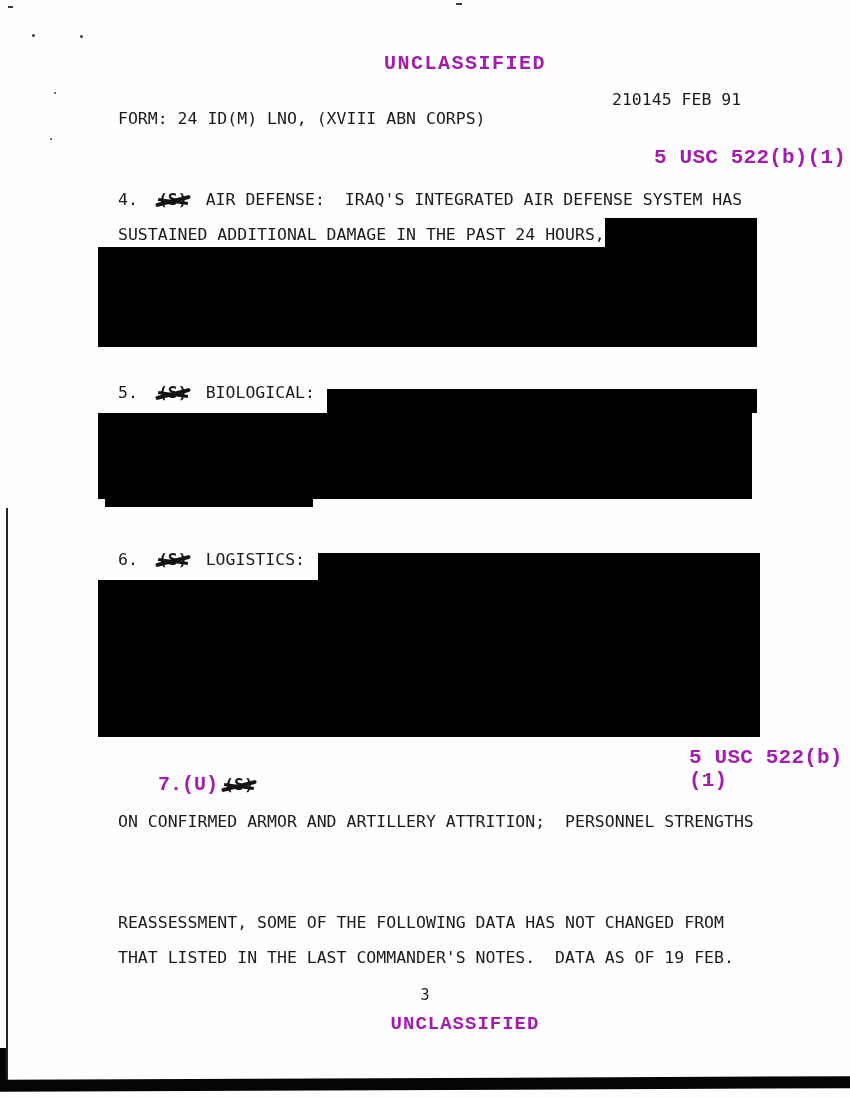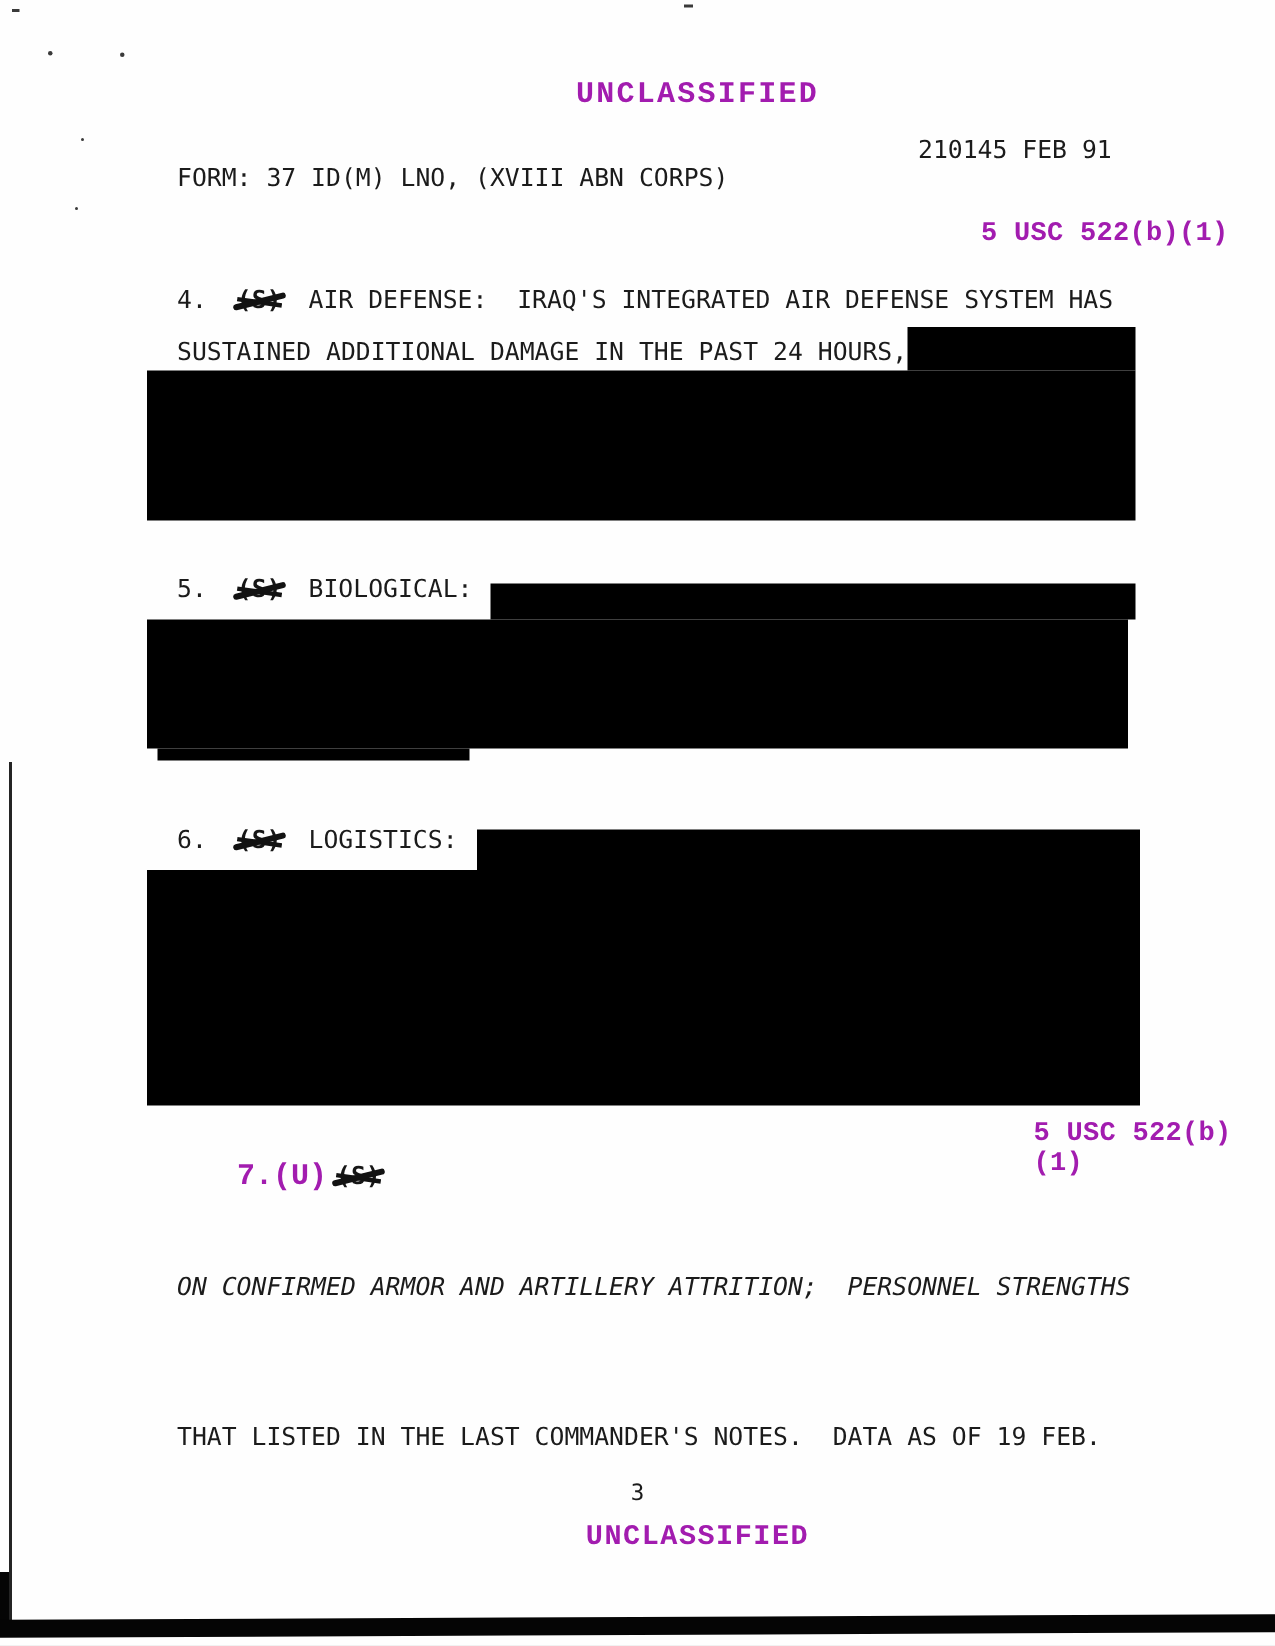--- a/index.html
+++ b/index.html
@@ -21,21 +21,21 @@
   }
   .sans-bold{
     font-family:Liberation Mono, monospace;
     font-weight:bold;
     color:#a21caf;
     margin-left:40px;
   }
   .banner-top{top:52px;left:0;width:100%;text-align:center;font-size:20px;letter-spacing:1.5px;}
   .banner-bottom{top:1013px;left:0;width:100%;text-align:center;font-size:19px;letter-spacing:1px;}
   .page-num{top:986px;left:0;width:100%;text-align:center;font-size:15px;}
-  .stamp{font-size:18px;letter-spacing:0.2px;}
+  .stamp{font-size:21px;letter-spacing:0.2px;}
   .redaction{position:absolute;background:#000;}
   .heading-row{display:flex;align-items:baseline;}
   .gap20{margin-right:20px;}
   .gap18{margin-right:18px;}
   
   .scribble{position:relative;display:inline-block;font-weight:bold;color:#161616;}
   .scribble::after{
     content:"";position:absolute;left:-3px;right:-3px;top:46%;height:4px;
     background:#121212;transform:rotate(-14deg);border-radius:2px;
   }
@@ -60,21 +60,21 @@
   <div class="artifact" style="left:8px;top:6px;width:5px;height:2px;"></div>
   <div class="artifact" style="left:456px;top:3px;width:6px;height:2px;"></div>
   <div class="artifact" style="left:32px;top:34px;width:3px;height:3px;border-radius:50%;"></div>
   <div class="artifact" style="left:80px;top:35px;width:3px;height:3px;border-radius:50%;"></div>
   <div class="artifact" style="left:54px;top:92px;width:2px;height:2px;border-radius:50%;"></div>
   <div class="artifact" style="left:50px;top:138px;width:2px;height:2px;border-radius:50%;"></div>
 
   <div class="abs sans-bold banner-top">UNCLASSIFIED</div>
 
   <div class="abs mono" style="left:612px;top:90px;">210145 FEB 91</div>
-  <div class="abs mono" style="left:118px;top:109px;">FORM: 37 ID(M) LNO, (XVIII ABN CORPS)</div>
+  <div class="abs mono" style="left:118px;top:109px;">FORM: 24 ID(M) LNO, (XVIII ABN CORPS)</div>
 
   <div class="abs sans-bold stamp" style="left:614px;top:146px;">5 USC 522(b)(1)</div>
 
   <div class="abs mono heading-row" style="left:118px;top:190px;">
     <span class="gap20">4.</span>
     <span class="scribble gap18">(S)</span>
     <span>AIR DEFENSE:  IRAQ'S INTEGRATED AIR DEFENSE SYSTEM HAS</span>
   </div>
   <div class="abs mono" style="left:118px;top:225px;">SUSTAINED ADDITIONAL DAMAGE IN THE PAST 24 HOURS,</div>
 
@@ -99,21 +99,22 @@
 
   <div class="redaction" style="left:318px;top:553px;width:442px;height:27px;"></div>
   <div class="redaction" style="left:98px;top:580px;width:662px;height:157px;"></div>
 
   <div class="abs sans-bold stamp" style="left:649px;top:746px;">5 USC 522(b)(1)</div>
 
   <div class="abs mono heading-row" style="left:118px;top:773px;">
     <span class="sans-bold" style="font-size:20px;margin-right:6px;">7.(U)</span>
     <span class="scribble" style="margin-right:24px;">(S)</span>
   </div>
-  <div class="abs mono para-line" style="left:118px;top:848px;font-style:italic;">ON CONFIRMED ARMOR AND ARTILLERY ATTRITION;  PERSONNEL STRENGTHS</div>
+  <div class="abs mono para-line" style="left:118px;top:812px;">ON CONFIRMED ARMOR AND ARTILLERY ATTRITION;  PERSONNEL STRENGTHS</div>
+  <div class="abs mono para-line" style="left:118px;top:913px;">REASSESSMENT, SOME OF THE FOLLOWING DATA HAS NOT CHANGED FROM</div>
   <div class="abs mono para-line" style="left:118px;top:948px;">THAT LISTED IN THE LAST COMMANDER'S NOTES.  DATA AS OF 19 FEB.</div>
 
   <div class="abs mono page-num">3</div>
   <div class="abs sans-bold banner-bottom">UNCLASSIFIED</div>
 
   <div class="vline"></div>
   <div class="bottom-corner"></div>
   <div class="bottom-bar"></div>
 
 </div>

